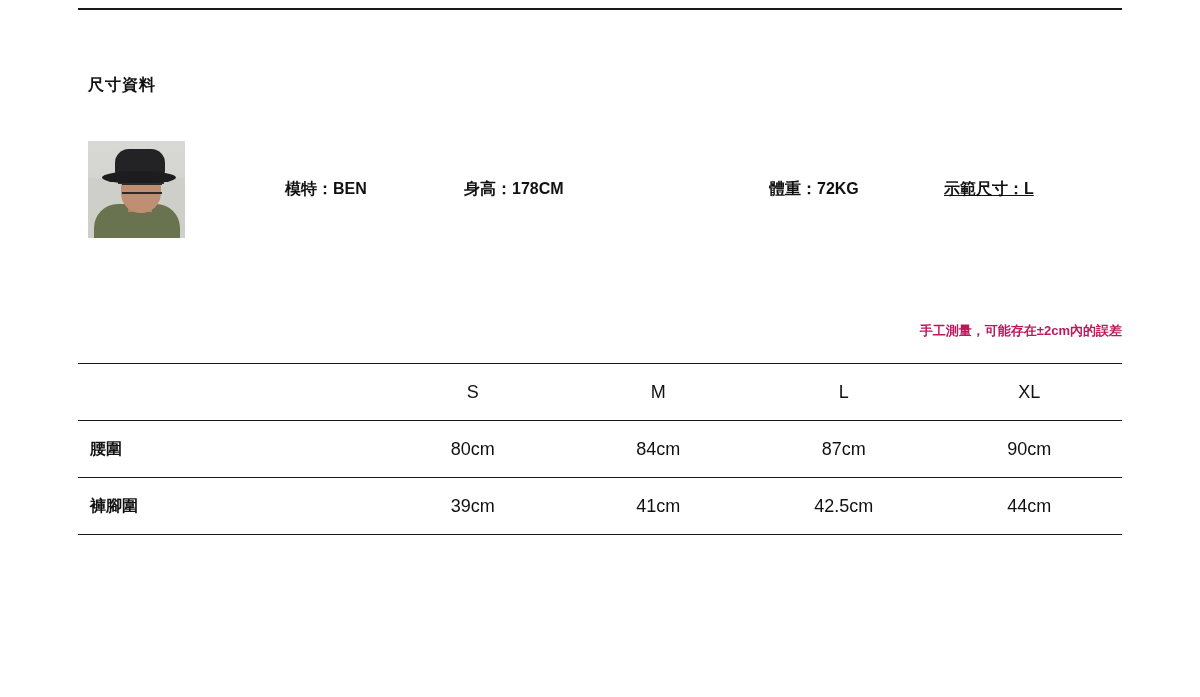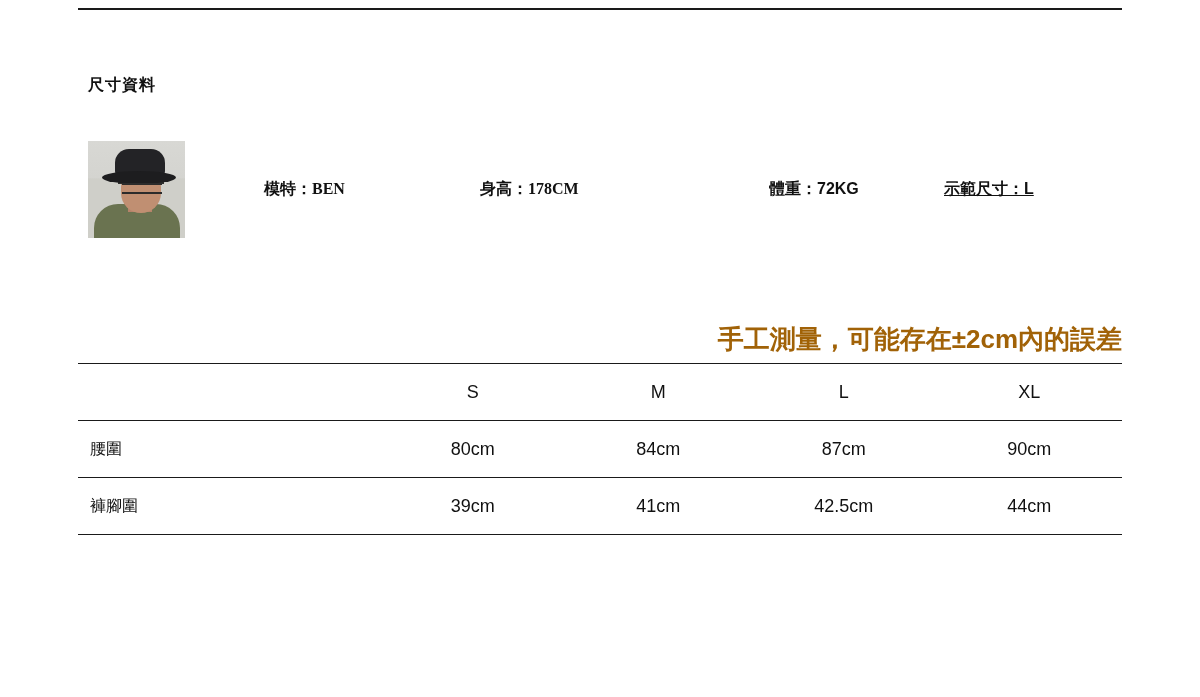--- a/index.html
+++ b/index.html
@@ -127,32 +127,32 @@
   }
 
   .model-field {
     position: absolute;
     top: 38px;
     font-size: 16px;
     font-weight: bold;
     color: #111111;
     white-space: nowrap;
   }
-  .mf-1 { left: 176px; font-family: Liberation Serif, serif; }
-  .mf-2 { left: 392px; font-family: Liberation Serif, serif; }
+  .mf-1 { left: 197px; }
+  .mf-2 { left: 376px; }
   .mf-3 { left: 637px; margin-left: 44px; }
   .mf-4 { left: 856px; text-decoration: underline; }
 
   .note {
     position: absolute;
     top: 322px;
     right: 78px;
-    font-size: 26px;
-    font-weight: bold;
-    color: #a16207;
+    font-size: 13px;
+    font-weight: bold;
+    color: #be185d;
     white-space: nowrap;
   }
 
   table.size-table {
     position: absolute;
     top: 363px;
     left: 78px;
     width: 1044px;
     border-collapse: collapse;
     table-layout: fixed;
@@ -166,21 +166,21 @@
     color: #111111;
     text-align: center;
     padding: 0;
   }
   table.size-table thead th {
     border-top: 1px solid #1a1a1a;
   }
   table.size-table .rowhead {
     text-align: left;
     padding-left: 12px;
-    font-weight: normal;
+    font-weight: bold;
     font-size: 16px;
     width: 290px;
   }
   table.size-table tbody tr:last-child th,
   table.size-table tbody tr:last-child td {
     border-bottom: 1px solid #1a1a1a;
   }
 </style>
 </head>
 <body>

